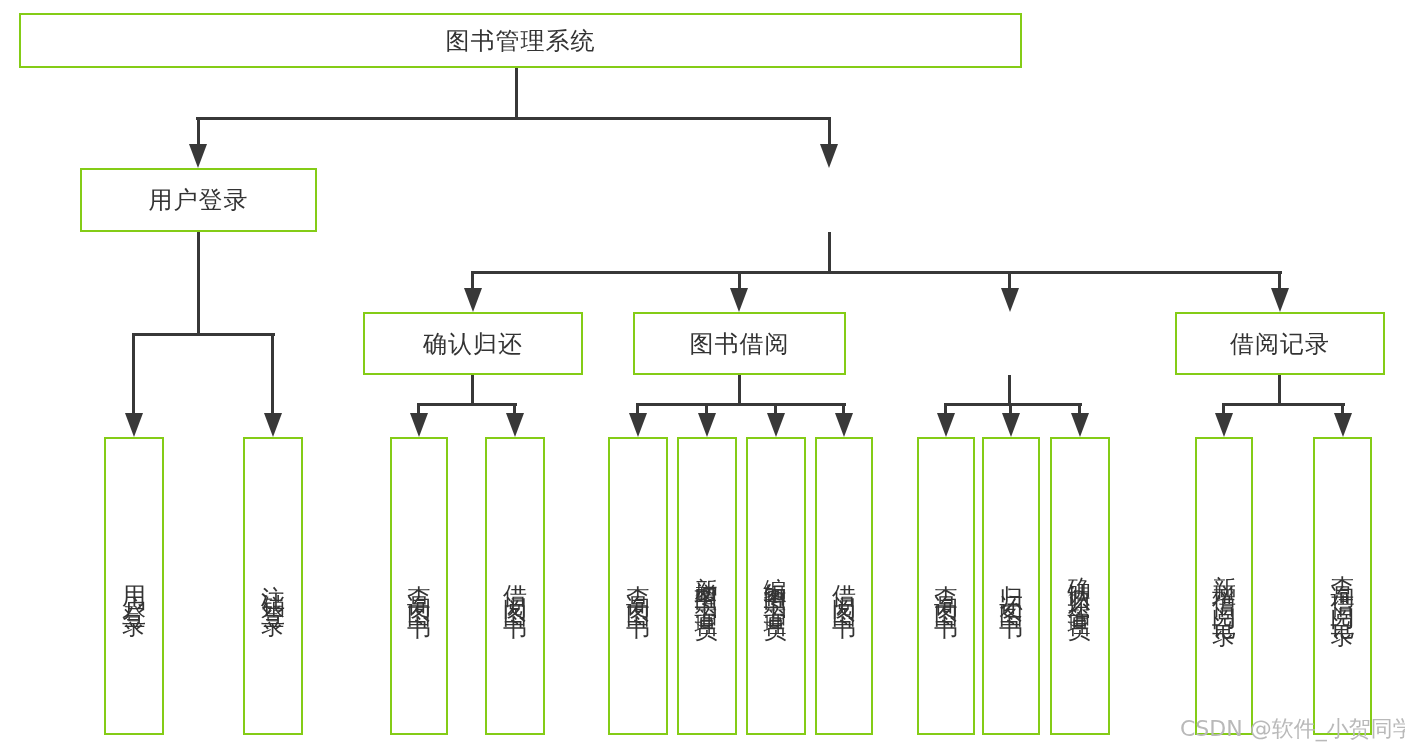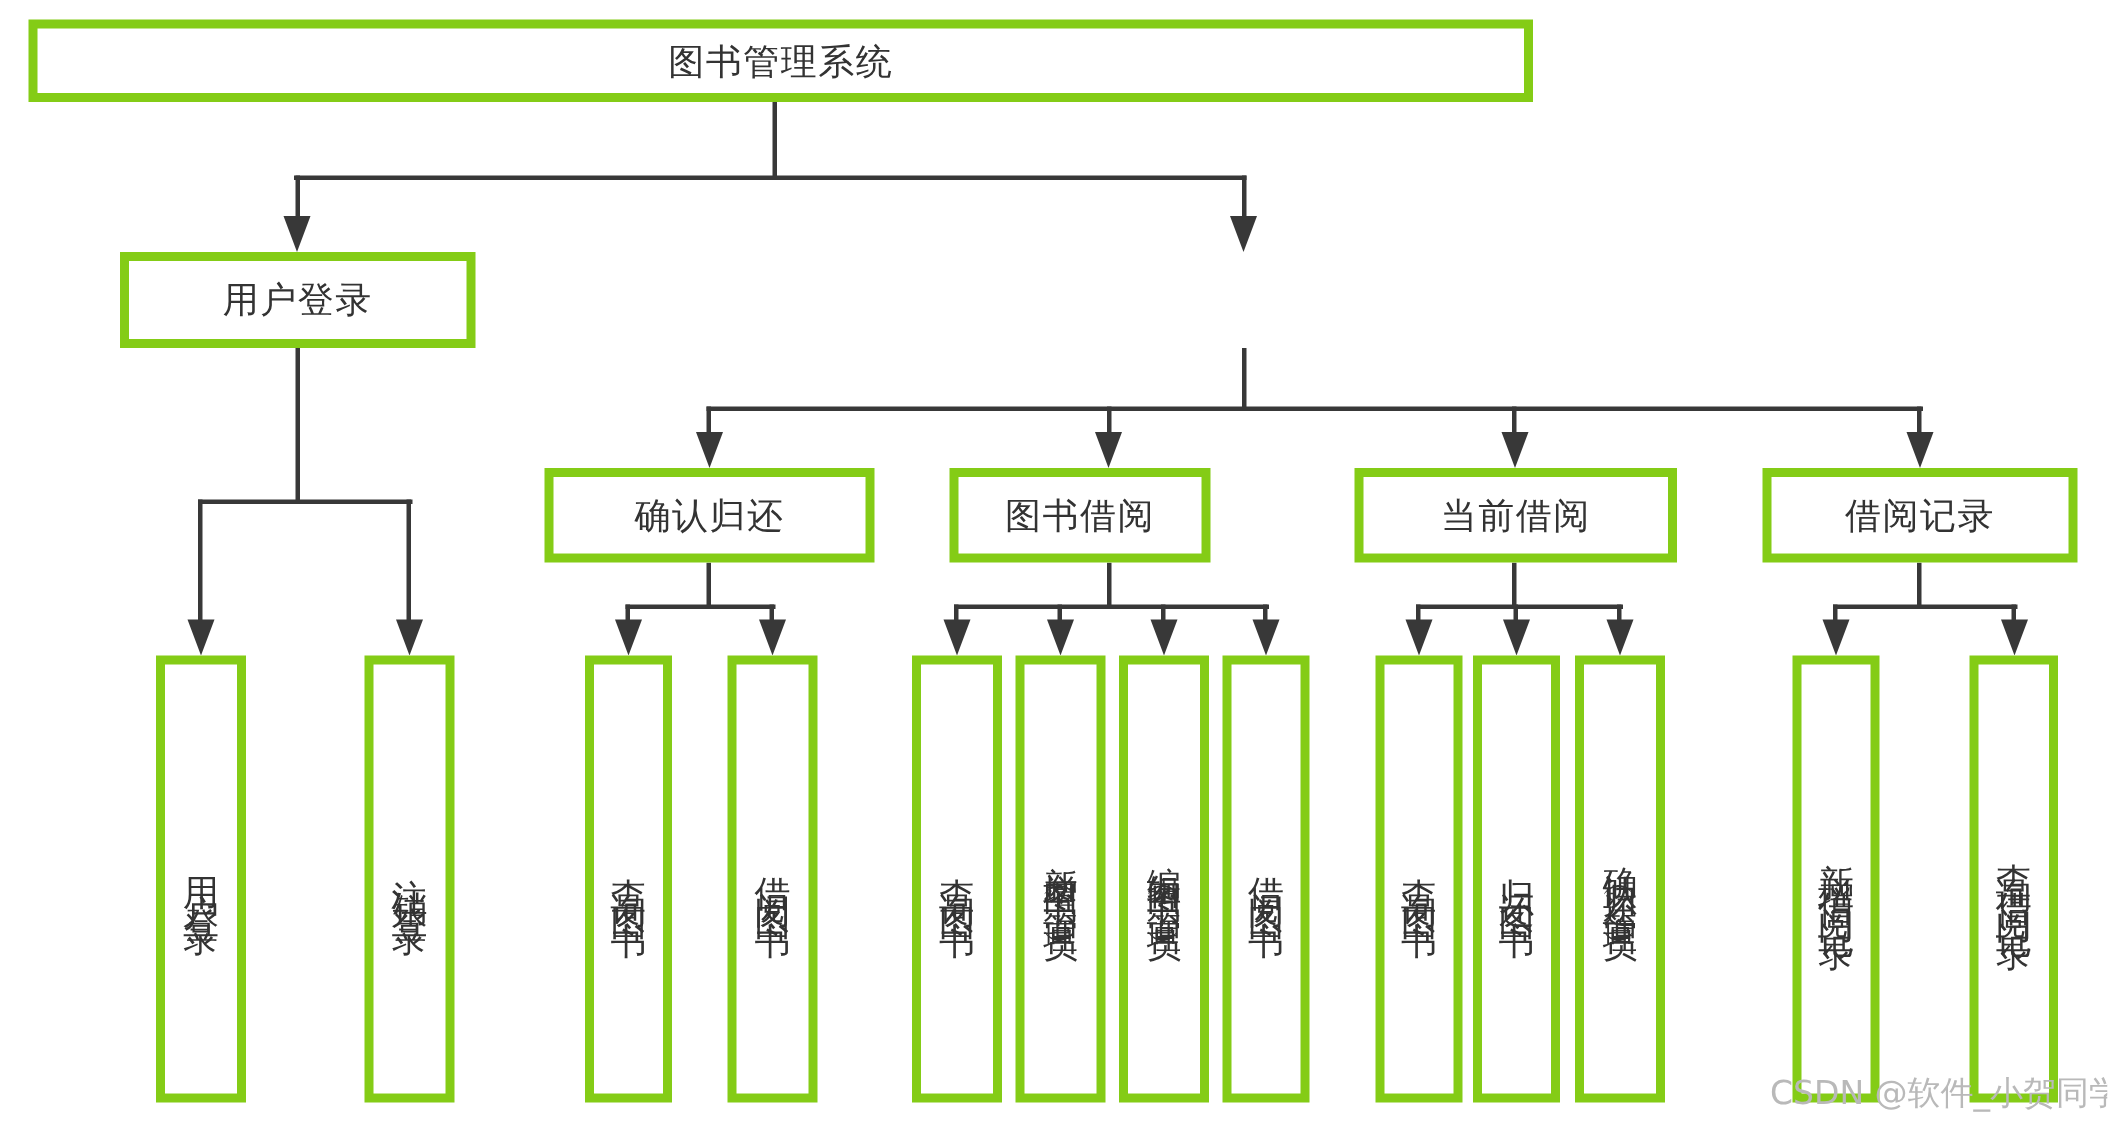--- a/index.html
+++ b/index.html
@@ -2,21 +2,21 @@
 <html><head>
 <meta charset="utf-8">
 <style>
   html, body { margin: 0; padding: 0; background: #ffffff; }
   body { width: 1405px; height: 747px; font-family: "DejaVu Sans", "Liberation Sans", sans-serif; }
   .diagram { position: relative; width: 1405px; height: 747px; background: #ffffff; overflow: hidden; }
 
   .node {
     position: absolute;
     box-sizing: border-box;
-    border: 6px solid #84cc16;
+    border: 2px solid #84cc16;
     background: #ffffff;
     color: #333333;
     display: flex;
     align-items: center;
     justify-content: center;
     z-index: 2;
   }
   .hnode { font-size: 24px; letter-spacing: 1px; white-space: nowrap; }
   .vnode {
     writing-mode: vertical-lr;
@@ -51,22 +51,21 @@
 </head>
 <body>
 
 <div class="diagram">
 
   <div class="node hnode" style="left:19px; top:13px; width:1003px; height:55px">图书管理系统</div>
 
   <div class="node hnode" style="left:80px; top:168px; width:237px; height:64px">用户登录</div>
 
   <div class="node hnode" style="left:363px; top:312px; width:220px; height:63px">确认归还</div>
-  <div class="node hnode" style="left:633px; top:312px; width:174px; height:63px">图书借阅</div>
-  <div class="node hnode" style="left:903px; top:312px; width:215px; height:63px">当前借阅</div>
+  <div class="node hnode" style="left:633px; top:312px; width:213px; height:63px">图书借阅</div>
   <div class="node hnode" style="left:1175px; top:312px; width:210px; height:63px">借阅记录</div>
 
   <div class="node vnode" style="left:104px; top:437px; width:60px; height:298px">用户登录</div>
   <div class="node vnode" style="left:243px; top:437px; width:60px; height:298px">注销登录</div>
 
   <div class="node vnode" style="left:390px; top:437px; width:58px; height:298px">查询图书</div>
   <div class="node vnode" style="left:485px; top:437px; width:60px; height:298px">借阅图书</div>
 
   <div class="node vnode" style="left:608px; top:437px; width:60px; height:298px">查询图书</div>
   <div class="node vnode len9" style="left:677px; top:437px; width:60px; height:298px">新增图书（管理员）</div>

